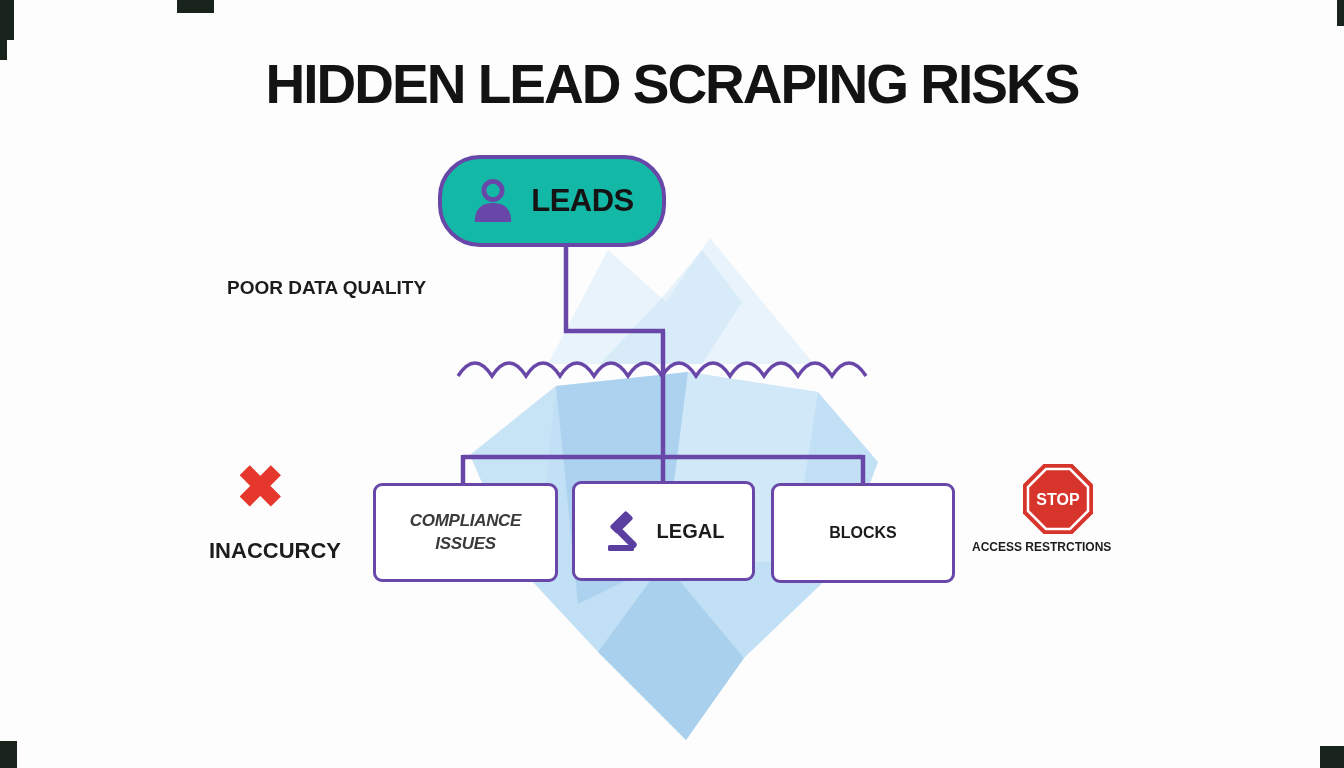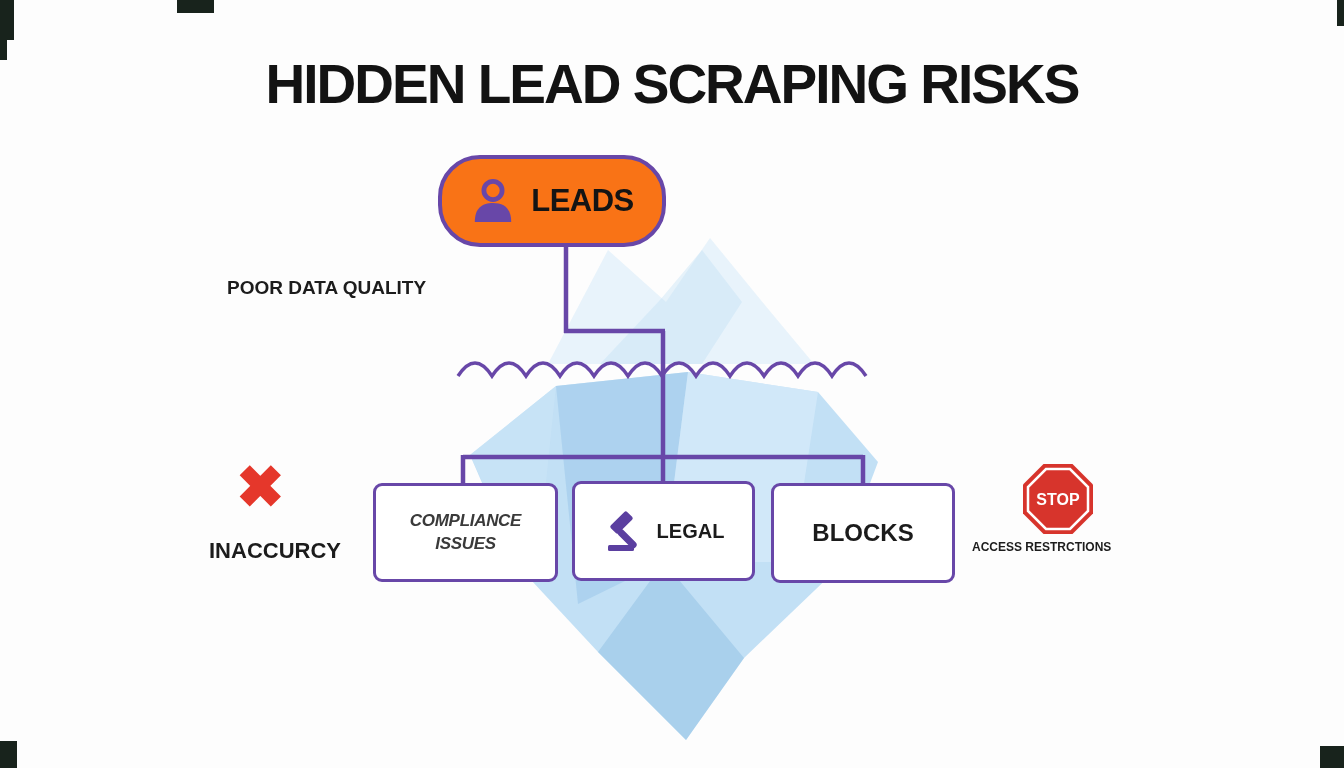--- a/index.html
+++ b/index.html
@@ -15,37 +15,37 @@
   }
   .scene{position:absolute;top:0;left:0;z-index:1;}
   .label{position:absolute;font-weight:bold;color:#1c1c1c;z-index:3;white-space:nowrap;}
   .lbl-apparent{top:196px;left:231px;font-size:20px;}
   .lbl-poor{top:277px;left:227px;font-size:19px;}
   .lbl-inaccuracy{top:538px;left:209px;font-size:22px;}
   .lbl-access{top:540px;left:972px;font-size:12px;}
 
   .leads-box{
     position:absolute;top:155px;left:438px;width:228px;height:92px;
-    background:#f97316;border:4px solid #6847a8;border-radius:42px;
+    background:#14b8a6;border:4px solid #6847a8;border-radius:42px;
     display:flex;align-items:center;justify-content:center;gap:15px;z-index:3;
     box-sizing:border-box;
   }
   .leads-box .node-label{font-size:31px;font-weight:bold;color:#141414;letter-spacing:-0.5px;}
 
   .risk-box{
     position:absolute;background:#ffffff;border:3.5px solid #6847a8;border-radius:9px;
     display:flex;align-items:center;justify-content:center;gap:10px;z-index:3;
     box-sizing:border-box;text-align:center;
   }
   .box-compliance{top:483px;left:373px;width:185px;height:99px;padding:0 30px;font-style:italic;}
   .box-compliance .node-label{font-size:17px;font-weight:bold;color:#3a3a3a;line-height:1.3;letter-spacing:-0.3px;}
   .box-legal{top:481px;left:572px;width:183px;height:100px;}
   .box-legal .node-label{font-size:20px;font-weight:bold;color:#1b1b1b;}
   .box-blocks{top:483px;left:771px;width:184px;height:100px;}
-  .box-blocks .node-label{font-size:24px;font-weight:bold;color:#1b1b1b;}
+  .box-blocks .node-label{font-size:16px;font-weight:bold;color:#1b1b1b;}
 
   .x-icon{
     position:absolute;top:458px;left:236px;font-size:58px;font-weight:bold;
     color:#e5372b;z-index:3;line-height:1;
   }
   .stop-sign{position:absolute;top:464px;left:1023px;z-index:3;}
 
   .artifact{position:absolute;background:#18231c;z-index:5;}
   .a-tl1{top:0;left:0;width:14px;height:40px;}
   .a-tl2{top:0;left:177px;width:37px;height:13px;}

